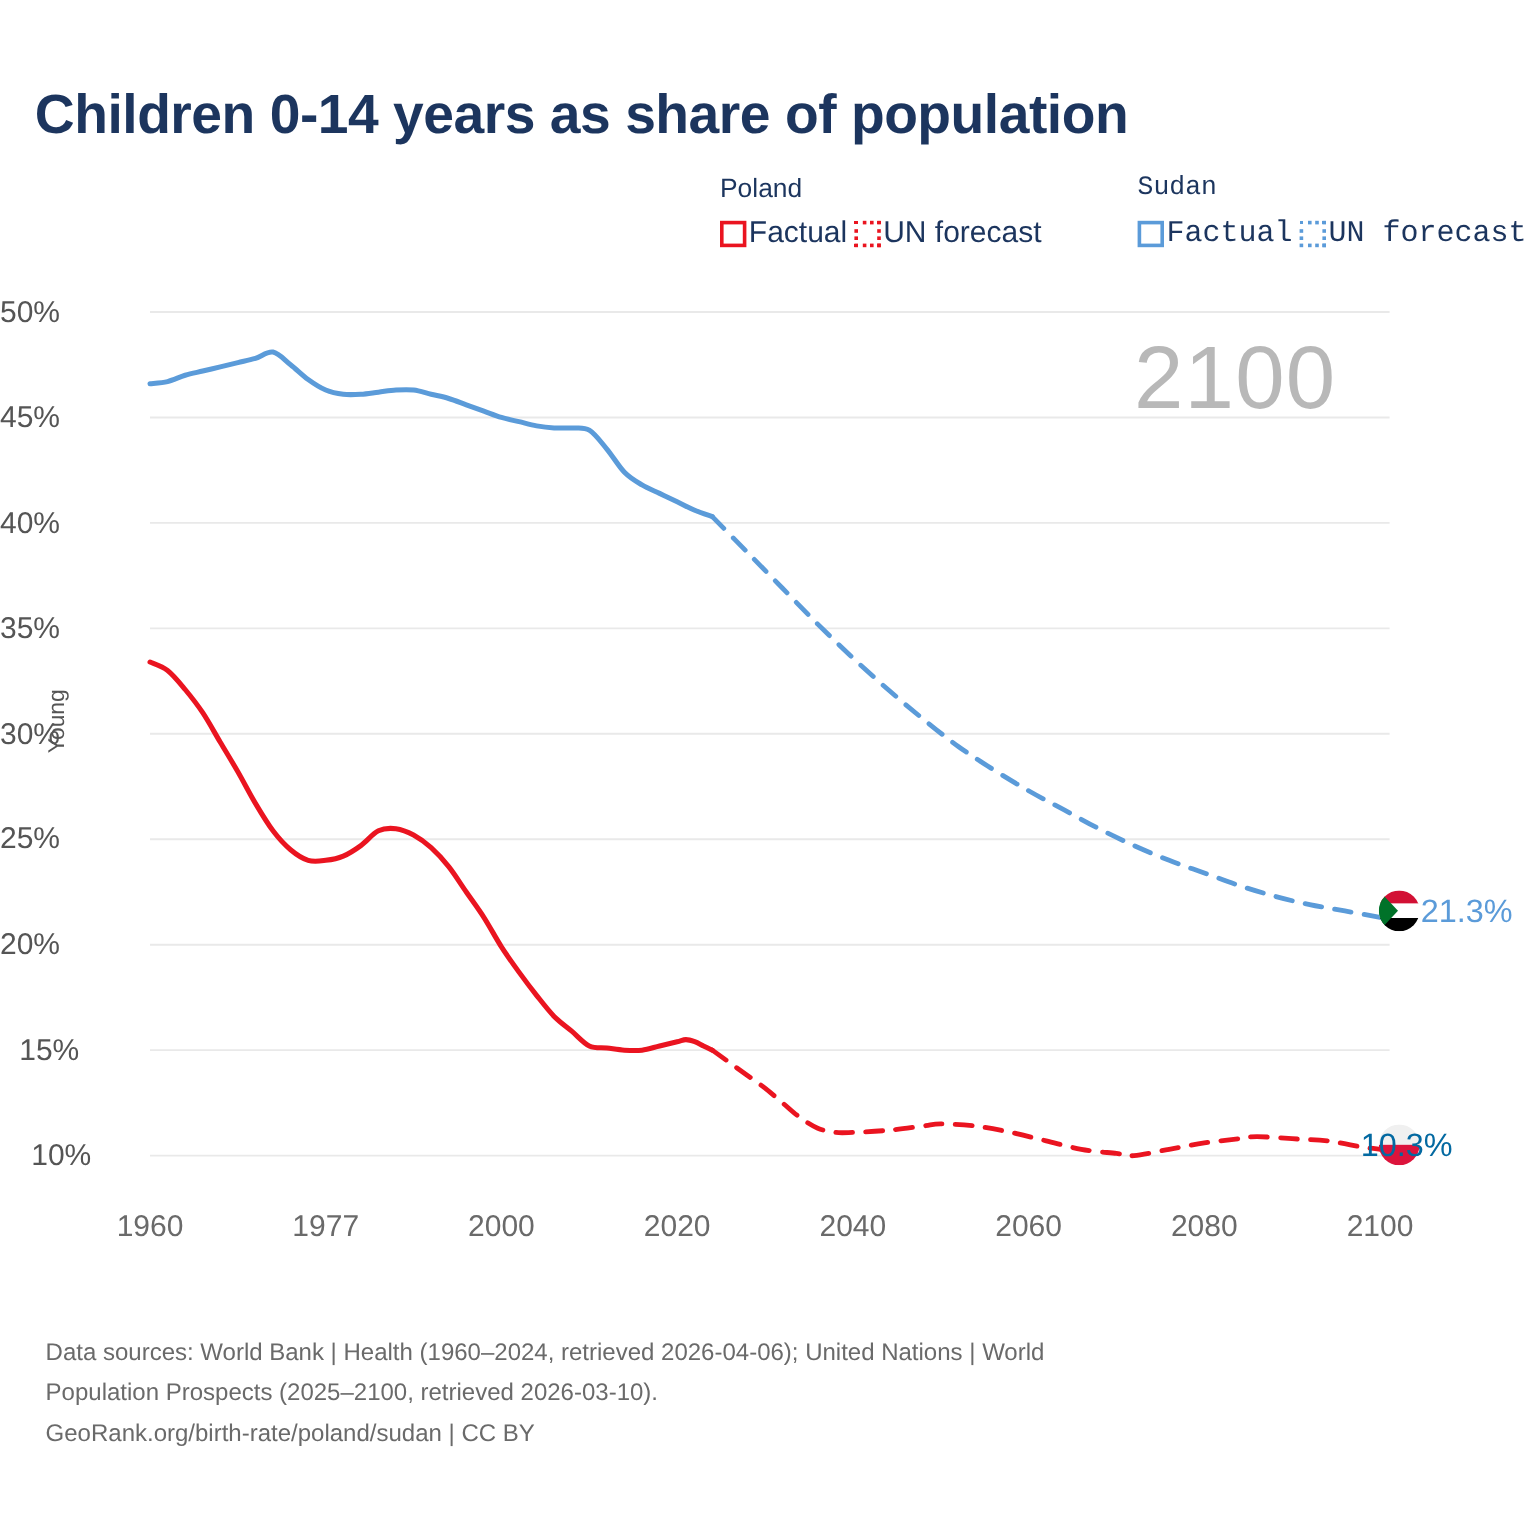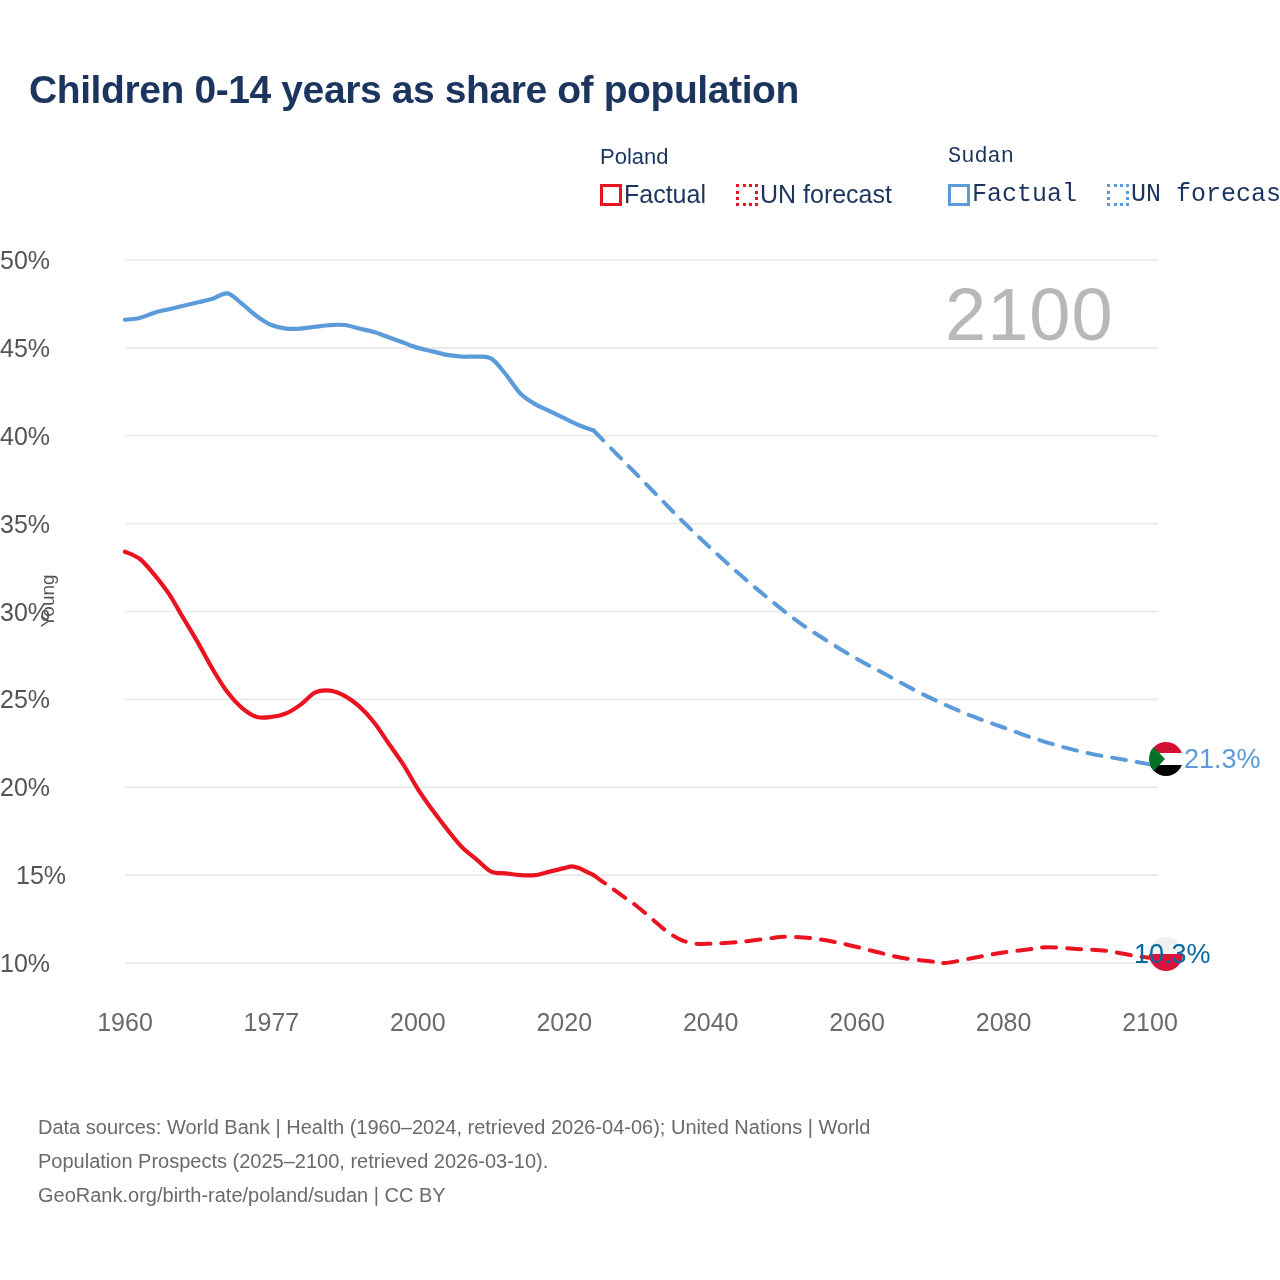--- a/index.html
+++ b/index.html
@@ -18,21 +18,21 @@
   #page {
     position: relative;
     width: 1280px;
     height: 1280px;
   }
   
   .chart-title {
     position: absolute;
     left: 29px;
     top: 68px;
-    font-size: 39px;
+    font-size: 46px;
     font-weight: bold;
     letter-spacing: -0.4px;
     color: #1c355e;
     white-space: nowrap;
   }
   
   .legend {
     position: absolute;
     left: 600px;
     top: 142px;
@@ -49,21 +49,21 @@
     font-size: 22px;
     color: #1c355e;
     white-space: nowrap;
     line-height: 30px;
     font-weight: normal;
   }
   .legend-items {
     display: flex;
     align-items: center;
     margin-top: 10px;
-    gap: 30px;
+    gap: 6px;
   }
   .legend-item {
     display: flex;
     align-items: center;
     gap: 2px;
     white-space: nowrap;
   }
   .swatch {
     width: 22px;
     height: 22px;
@@ -196,21 +196,21 @@
           <span class="swatch dotted-blue"></span>
           <span class="legend-label">UN forecast</span>
         </div>
       </div>
     </div>
   </div>
 
   <div class="plot-wrap">
     <div class="y-axis-title">Young</div>
     <div id="ytick-layer">
-        <div class="ytick" style="top: 963px; left: 0px; width: 110px;">10%</div>
+        <div class="ytick" style="top: 963px; left: 0px; width: 110px; padding-left: 26px;">10%</div>
         <div class="ytick" style="top: 875.125px; left: 16px; width: 110px;">15%</div>
         <div class="ytick" style="top: 787.25px; left: 0px; width: 110px;">20%</div>
         <div class="ytick" style="top: 699.375px; left: 0px; width: 110px;">25%</div>
         <div class="ytick" style="top: 611.5px; left: 0px; width: 110px;">30%</div>
         <div class="ytick" style="top: 523.625px; left: 0px; width: 110px;">35%</div>
         <div class="ytick" style="top: 435.75px; left: 0px; width: 110px;">40%</div>
         <div class="ytick" style="top: 347.875px; left: 0px; width: 110px;">45%</div>
         <div class="ytick" style="top: 260px; left: 0px; width: 110px;">50%</div>
       </div>
     <div id="xtick-layer">

